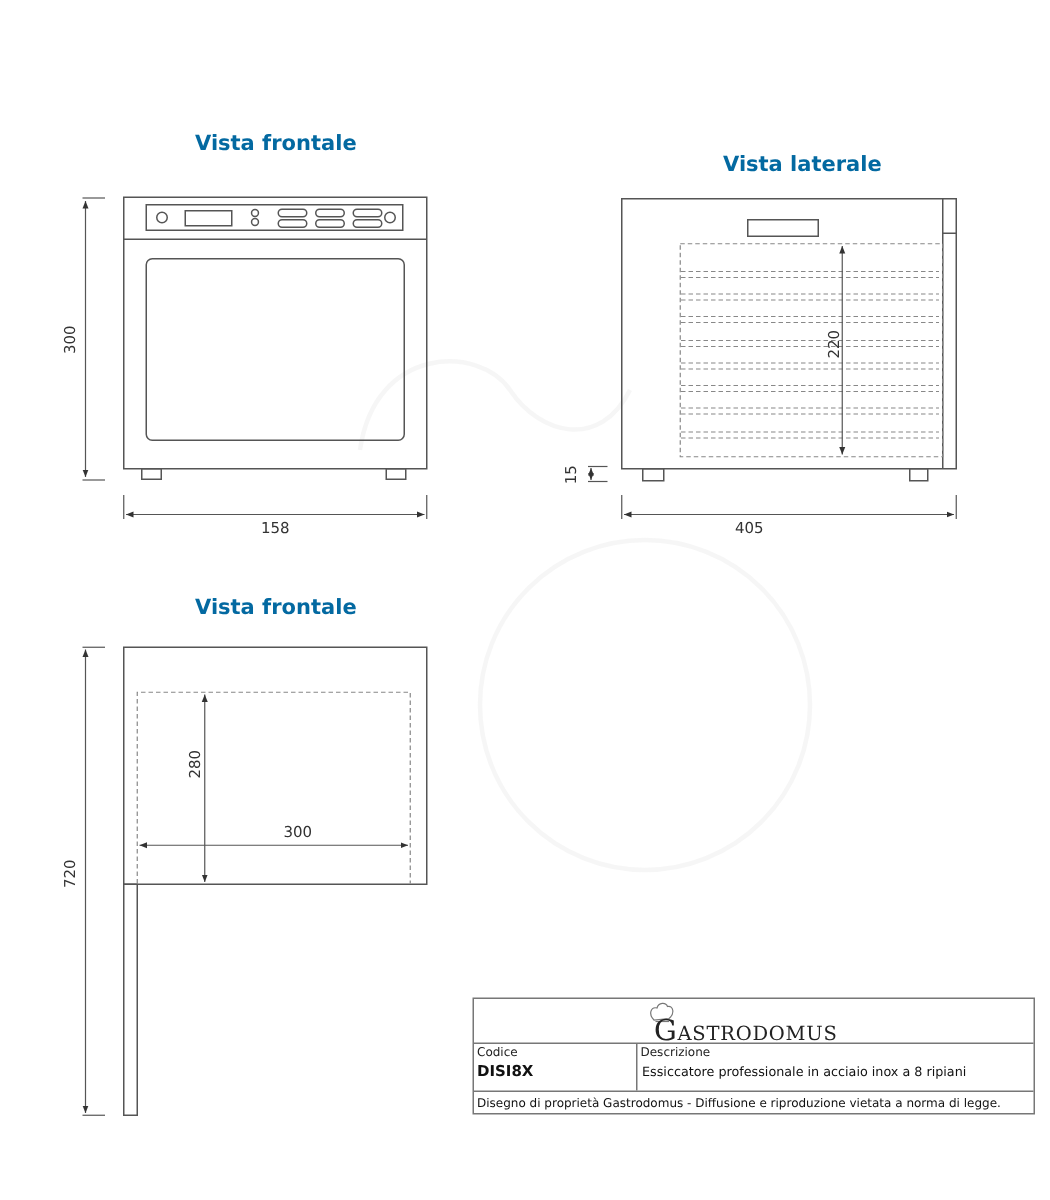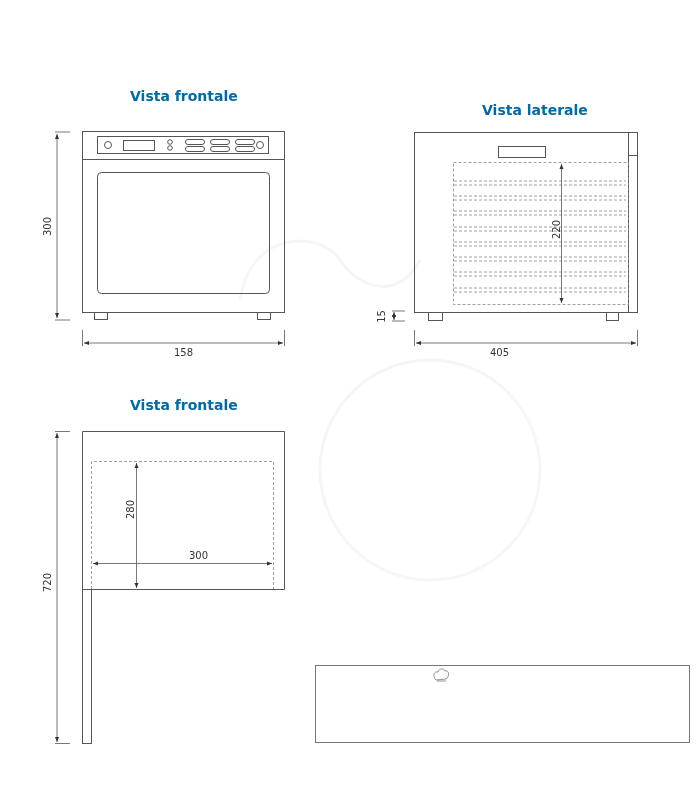--- a/index.html
+++ b/index.html
@@ -153,13 +153,27 @@
 
 <div class="dimtxt rot" style="left:547px; top:224px;">220</div>
 <div class="dimtxt rot" style="left:375px; top:311px;">15</div>
 <div class="dimtxt" style="left:490px; top:347px;">405</div>
 
 <div class="dimtxt rot" style="left:121px; top:504px;">280</div>
 <div class="dimtxt" style="left:189px; top:550px;">300</div>
 <div class="dimtxt rot" style="left:38px; top:577px;">720</div>
 
 <div class="tb">
+  <div class="tb-logo">
+    <div class="tb-logo-text"><span class="big">G</span><span>ASTRODOMUS</span></div>
+  </div>
+  <div class="tb-row2">
+    <div class="tb-col-code">
+      <div class="tb-lbl">Codice</div>
+      <div class="tb-code">DISI8X</div>
+    </div>
+    <div class="tb-col-desc">
+      <div class="tb-lbl">Descrizione</div>
+      <div class="tb-desc">Essiccatore professionale in acciaio inox a 8 ripiani</div>
+    </div>
+  </div>
+  <div class="tb-foot">Disegno di proprietà Gastrodomus - Diffusione e riproduzione vietata a norma di legge.</div>
 </div>
 
 </body></html>

